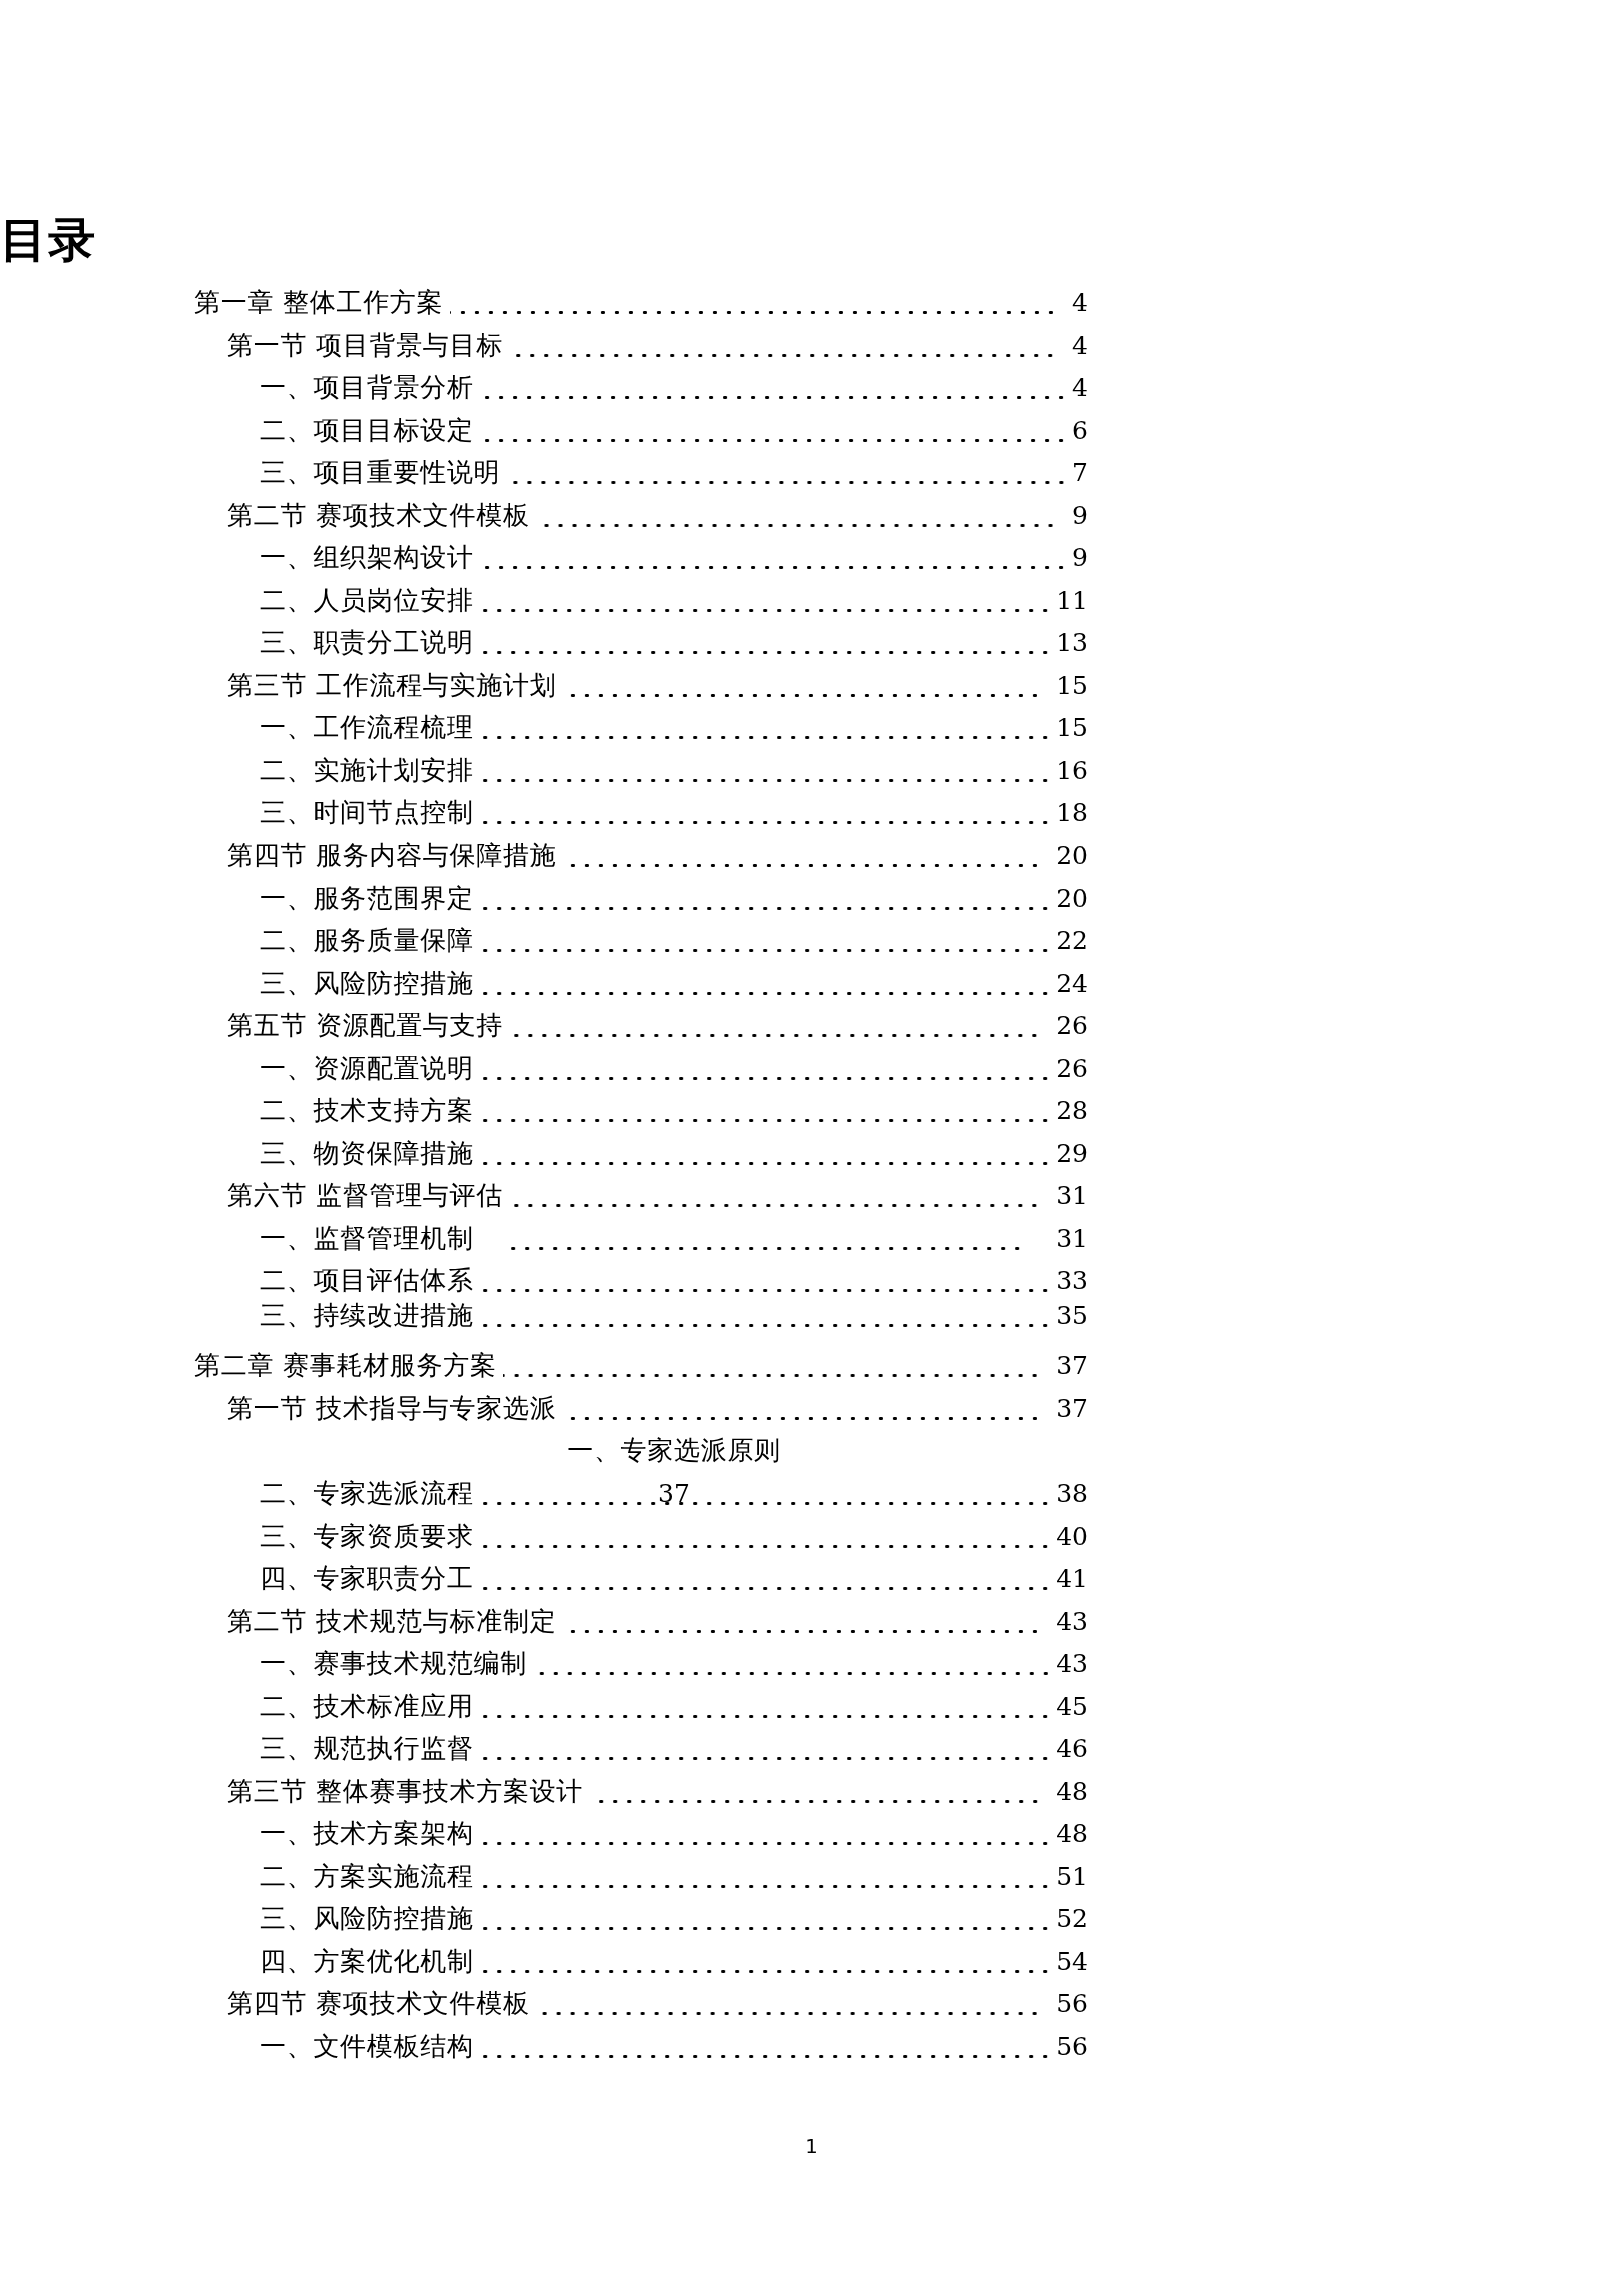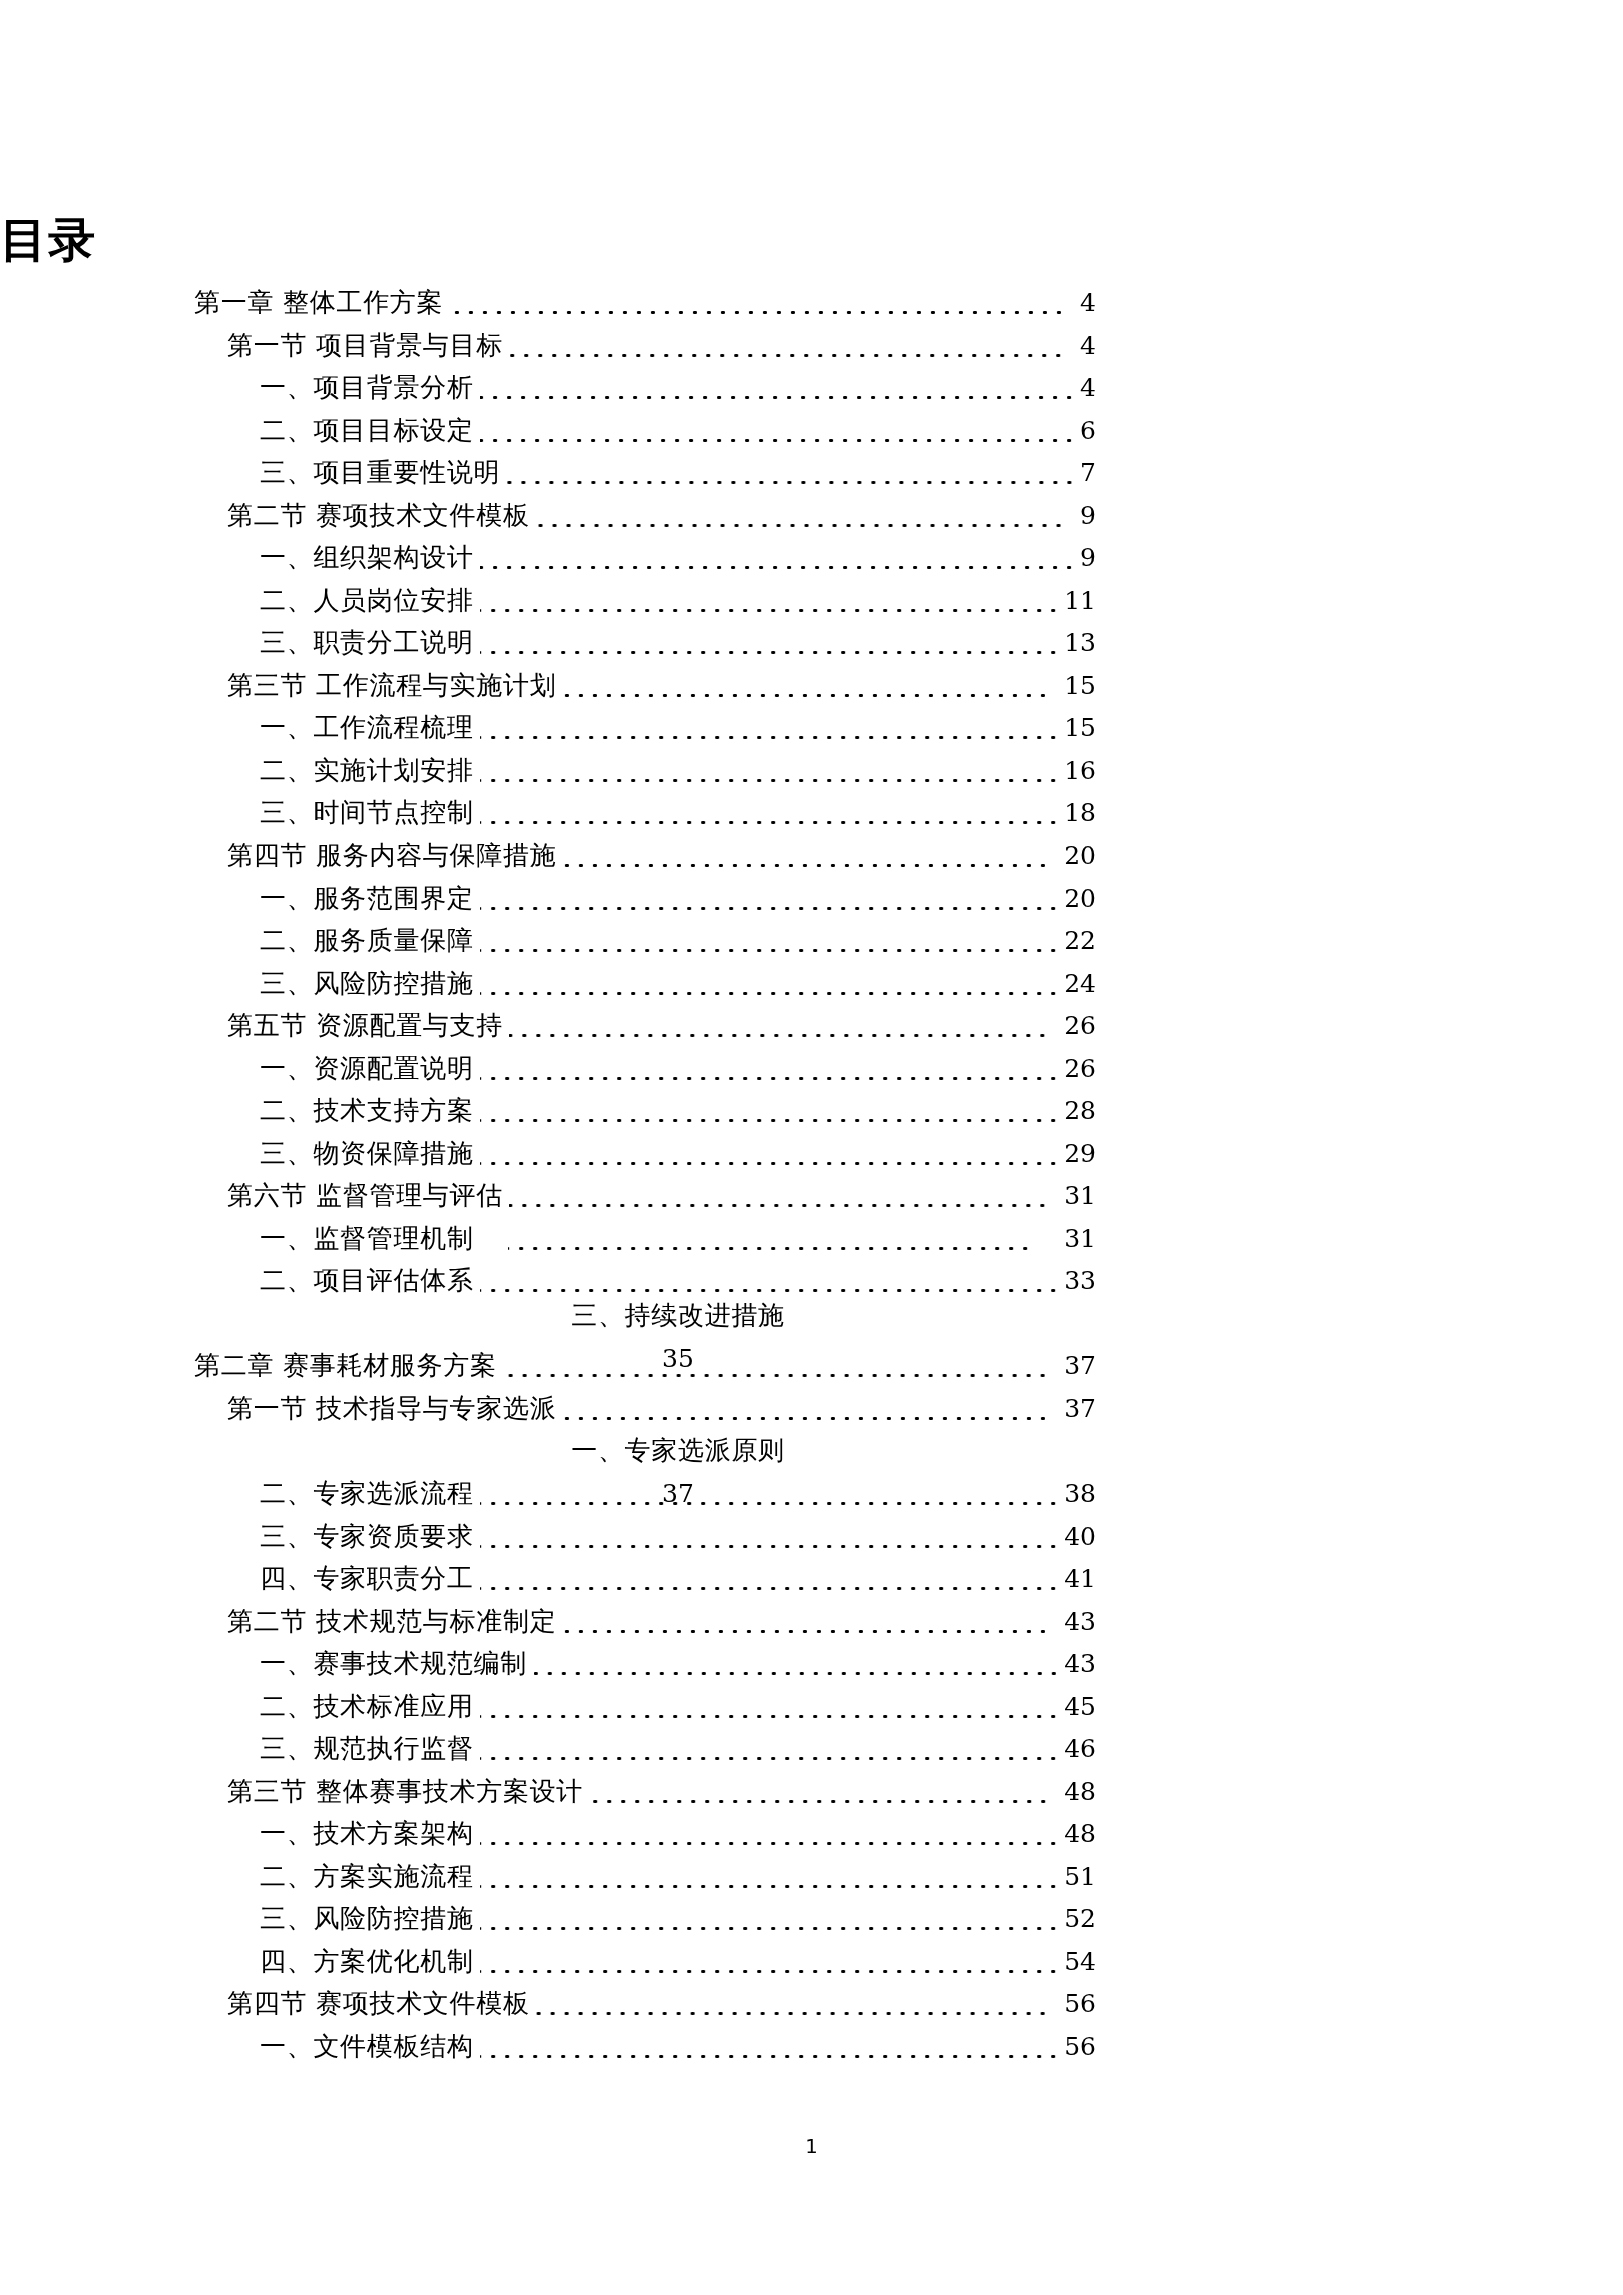--- a/index.html
+++ b/index.html
@@ -1,21 +1,21 @@
 <!DOCTYPE html>
 <html style="font-size:10.5px"><head>
 <meta charset="utf-8">
 <style>
   html, body { margin: 0; padding: 0; background: #ffffff; }
   body { width: 1623px; height: 2295px; position: relative; overflow: hidden;
          font-family: "DejaVu Serif", "Liberation Serif", serif; color: #000; }
   .title { position: absolute; top: 208px; left: 0; width: 1623px; 
            font-size: 47px; font-weight: bold; line-height: 63px; letter-spacing: 1.3px;
            font-family: "DejaVu Serif", serif; }
-  .toc { position: absolute; top: 0; left: 0; width: 1282px; height: 2295px; padding-left: 8px; }
+  .toc { position: absolute; top: 0; left: 0; width: 1282px; height: 2295px; }
   .row { position: absolute; right: 194px; height: 43px; display: flex; align-items: center;
          font-size: 26px; line-height: 43px; white-space: nowrap; }
   .row.level-0 { left: 194px; }
   .row.level-1 { left: 227px; }
   .row.level-2 { left: 260px; }
   .label { flex: 0 0 auto; letter-spacing: 0.7px; }
   .leader { flex: 1 1 auto; height: 43px; margin: 0 3.9px 0 6.5px;
             background-image: radial-gradient(circle, #000 1.7px, transparent 2.1px);
             background-size: 14px 5.2px; background-repeat: repeat-x;
             background-position: right 29px; }
@@ -144,21 +144,21 @@
     <div class="row level-2" style="top: 1217px; gap: 28px;">
       <span class="label">一、监督管理机制</span>
       <span class="leader"></span>
       <span class="page">31</span>
     </div>
     <div class="row level-2" style="top: 1259px;">
       <span class="label">二、项目评估体系</span>
       <span class="leader"></span>
       <span class="page">33</span>
     </div>
-    <div class="row level-2" style="top: 1294px; flex-direction: column;">
+    <div class="row level-2" style="top: 1294px;">
       <span class="label">三、持续改进措施</span>
       <span class="leader"></span>
       <span class="page">35</span>
     </div>
     <div class="row level-0 heading" style="top: 1344px;">
       <span class="label">第二章  赛事耗材服务方案</span>
       <span class="leader"></span>
       <span class="page">37</span>
     </div>
     <div class="row level-1 heading" style="top: 1387px;">

